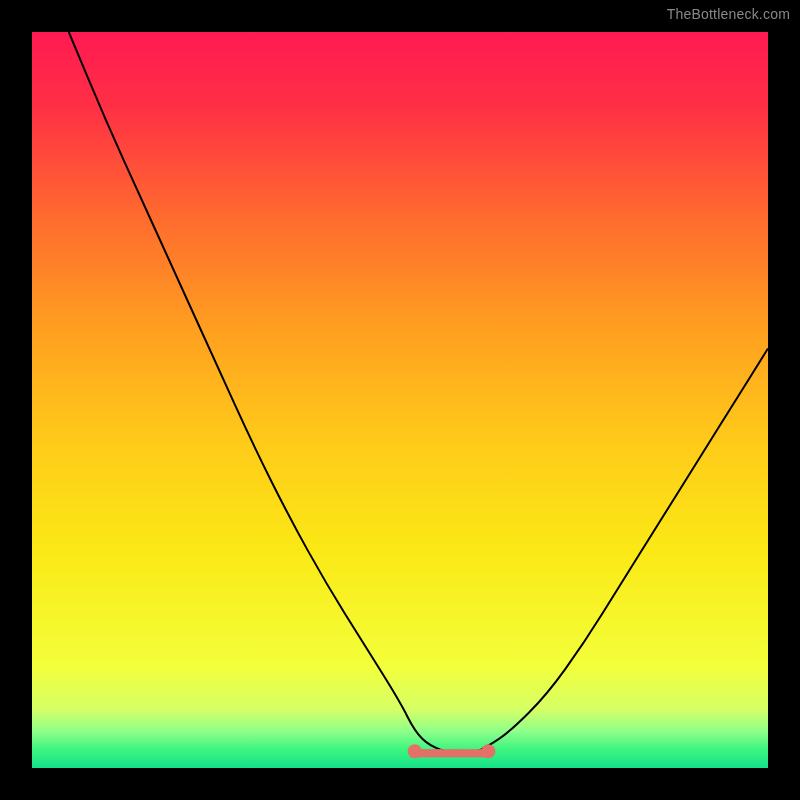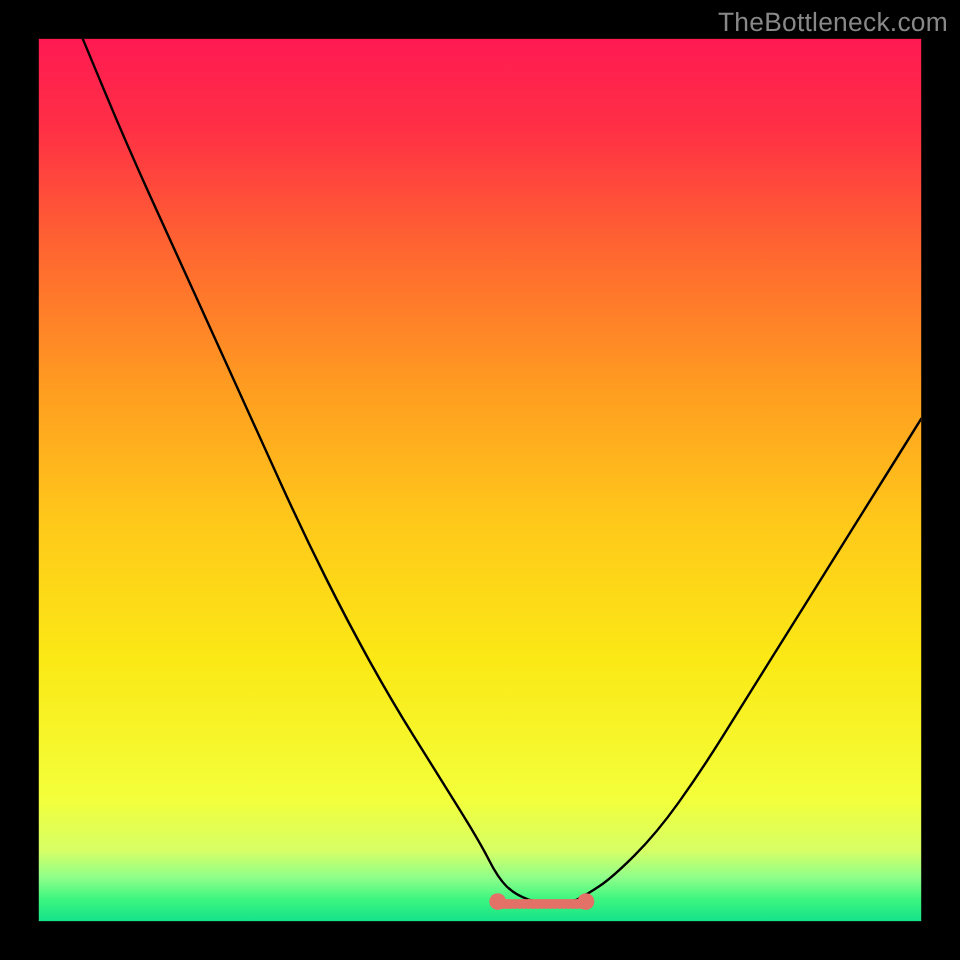--- a/index.html
+++ b/index.html
@@ -23,21 +23,21 @@
     top: 32px;
     width: 736px;
     height: 736px;
     overflow: hidden;
   }
   .watermark {
     position: absolute;
     top: 6px;
     right: 10px;
     color: #888888;
-    font-size: 22px;
+    font-size: 14px;
     font-weight: 500;
     letter-spacing: 0.2px;
   }
   svg {
     display: block;
     width: 736px;
     height: 736px;
   }
 </style>
 </head>

